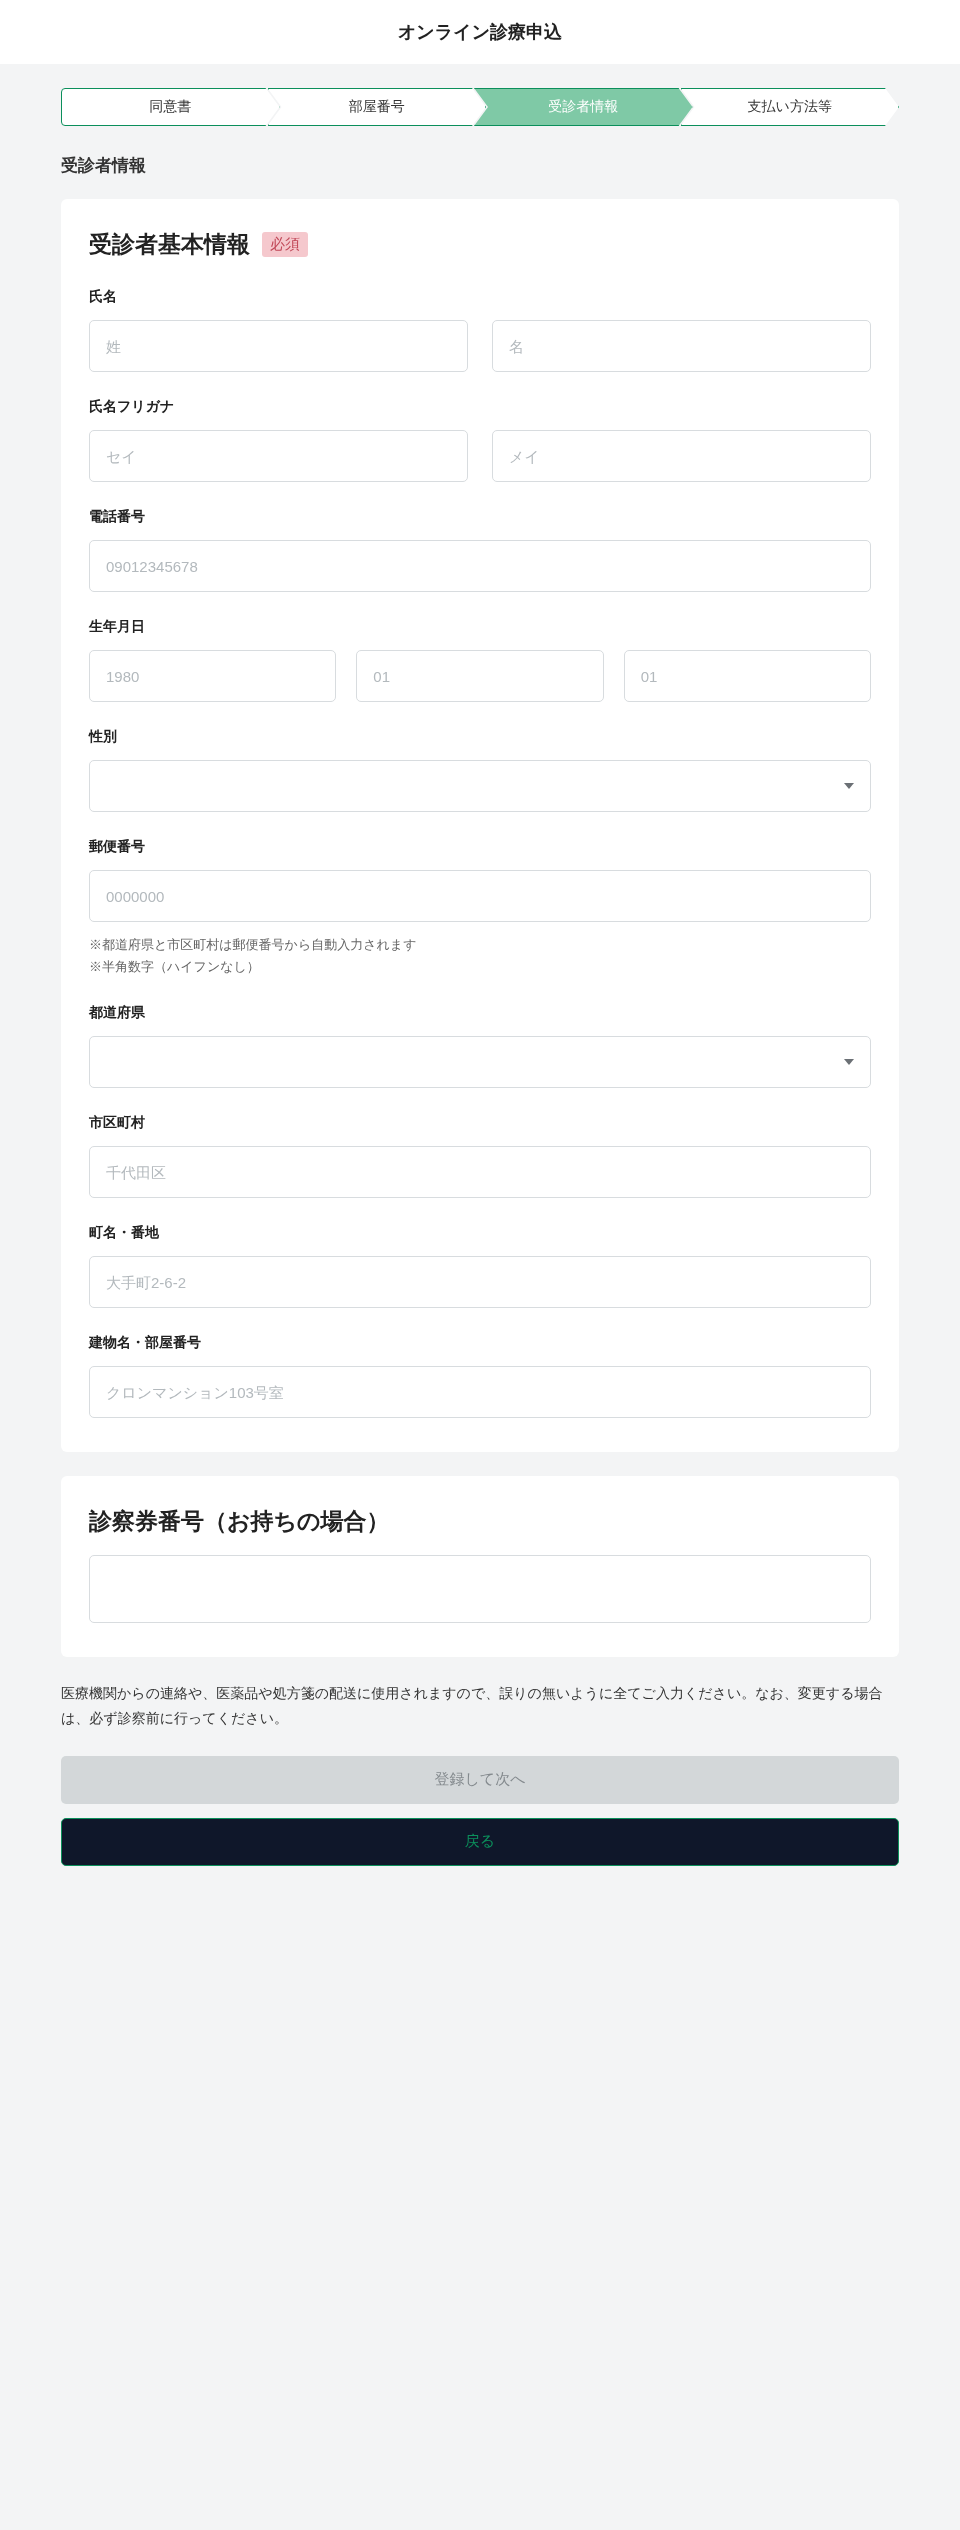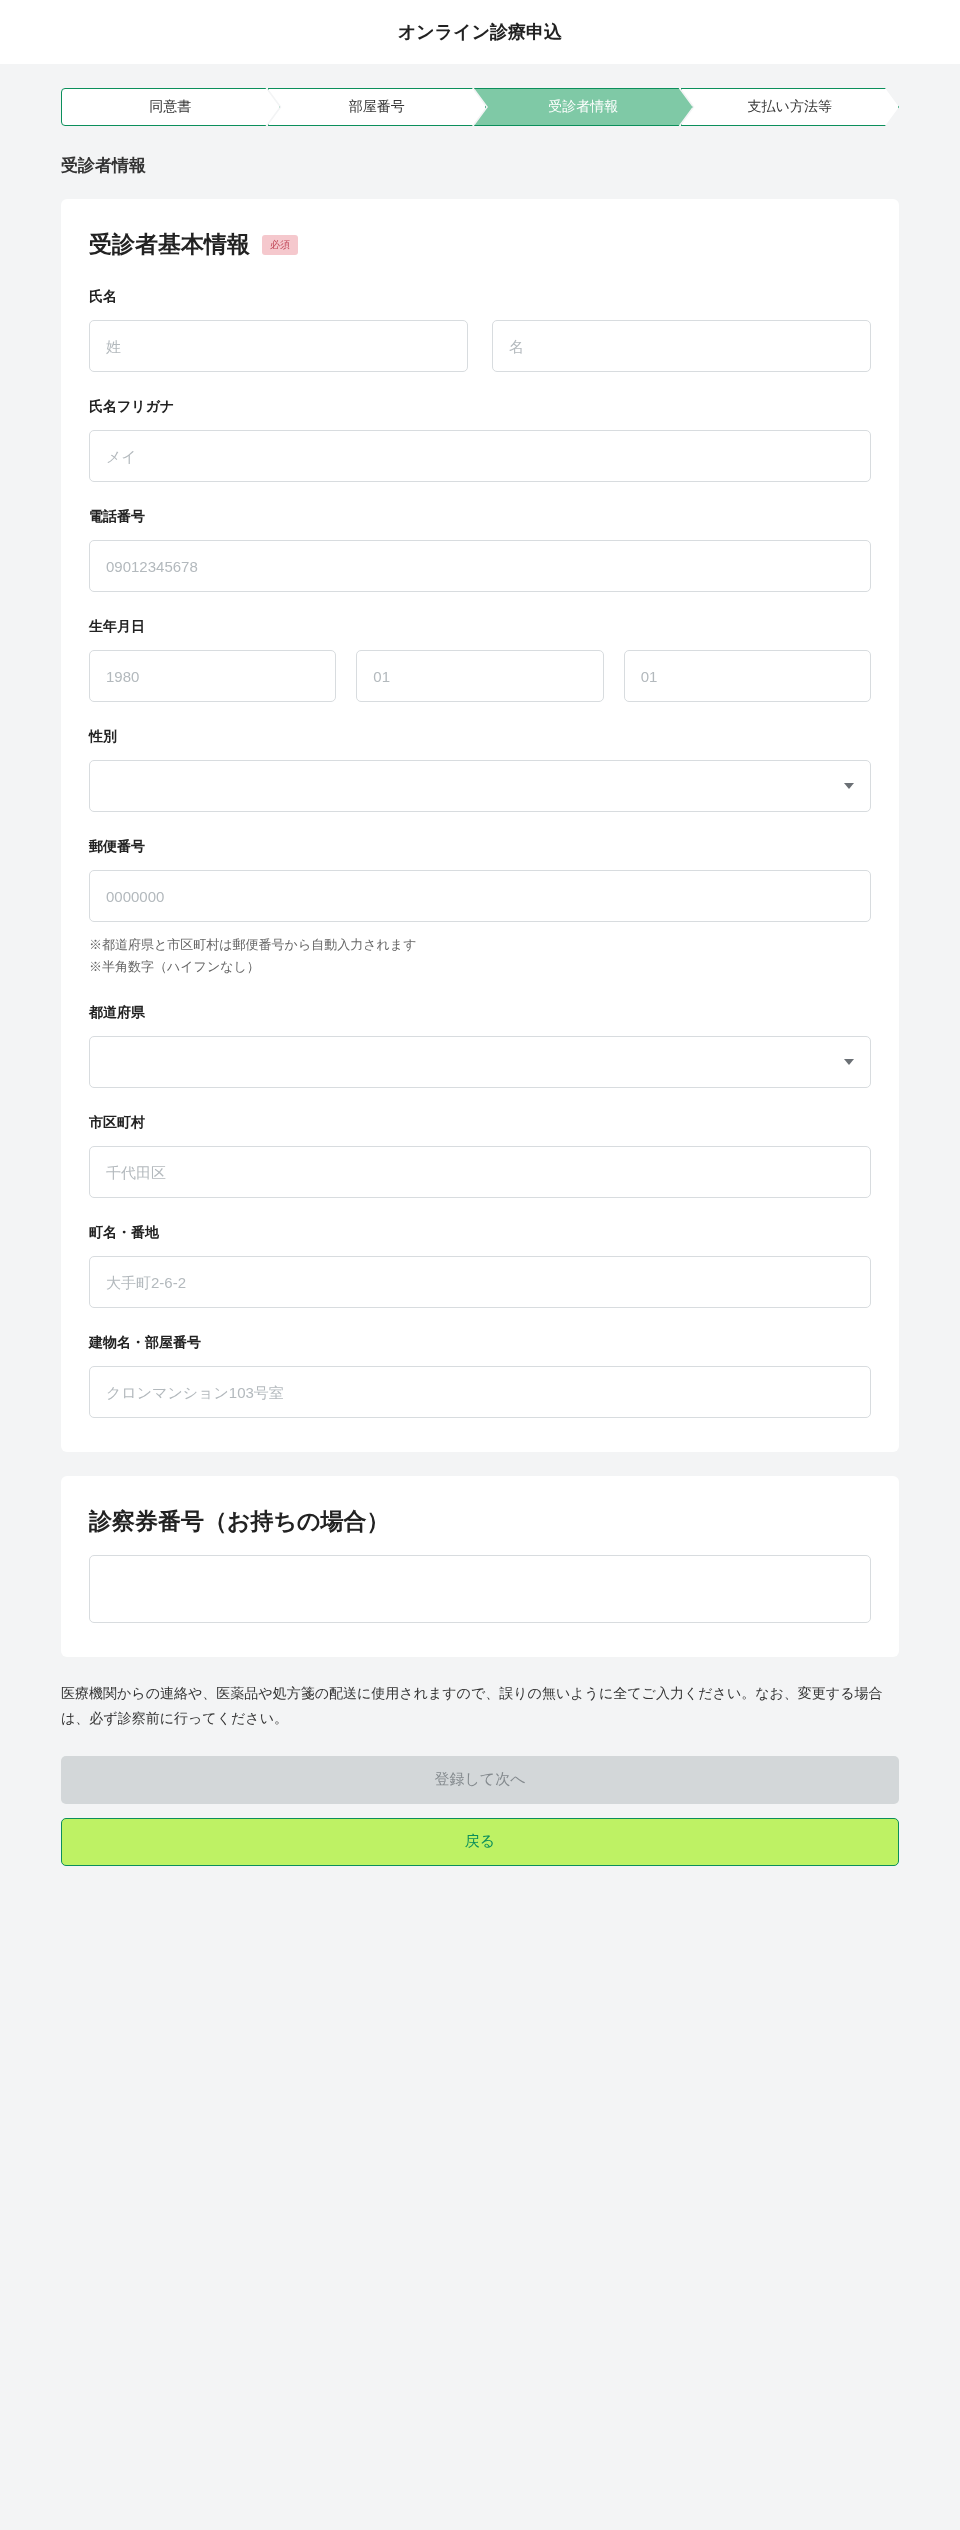--- a/index.html
+++ b/index.html
@@ -14,21 +14,21 @@
 .step:first-child { clip-path: polygon(0 0, calc(100% - 14px) 0, 100% 50%, calc(100% - 14px) 100%, 0 100%); border-radius: 4px 0 0 4px; }
 .step:not(:first-child):not(:last-child) { clip-path: polygon(0 0, calc(100% - 14px) 0, 100% 50%, calc(100% - 14px) 100%, 0 100%, 14px 50%); }
 .step:last-child { clip-path: polygon(0 0, calc(100% - 14px) 0, 100% 50%, calc(100% - 14px) 100%, 0 100%, 14px 50%); margin-right: 0; }
 .step.active { background: #7fc9a6; color: #fff; }
 
 .page-title { font-size: 17px; font-weight: 600; margin-bottom: 22px; color: #333; }
 
 .card { background: #fff; border-radius: 6px; padding: 30px 28px 34px; margin-bottom: 24px; }
 .section-header { display: flex; align-items: center; gap: 12px; margin-bottom: 28px; }
 .section-title { font-size: 23px; font-weight: 600; color: #222; }
-.badge-required { background: #f5c8cd; color: #c14858; font-size: 10px; padding: 3px 8px; border-radius: 3px; font-weight: 500; }
+.badge-required { background: #f5c8cd; color: #c14858; font-size: 15px; padding: 3px 8px; border-radius: 3px; font-weight: 500; }
 
 .field { margin-bottom: 26px; }
 .field:last-child { margin-bottom: 0; }
 .field-label { font-size: 14px; font-weight: 600; color: #222; margin-bottom: 14px; display: block; }
 .field-row { display: flex; gap: 24px; }
 .field-row > * { flex: 1; }
 .field-row-3 { display: flex; gap: 20px; }
 .field-row-3 > * { flex: 1; }
 
 input[type="text"], .select-box { width: 100%; height: 52px; border: 1px solid #d8dcdf; border-radius: 5px; padding: 0 16px; font-size: 15px; color: #333; background: #fff; }
@@ -37,21 +37,21 @@
 .select-arrow { width: 0; height: 0; border-left: 5px solid transparent; border-right: 5px solid transparent; border-top: 6px solid #6b7075; }
 
 .hint { font-size: 13px; color: #666; margin-top: 12px; line-height: 1.7; }
 
 .textarea-box { width: 100%; min-height: 68px; border: 1px solid #d8dcdf; border-radius: 5px; padding: 14px 16px; font-size: 15px; background: #fff; }
 
 .notice { font-size: 14px; color: #333; line-height: 1.8; margin: 20px 0 24px; }
 
 .btn { width: 100%; height: 48px; border-radius: 5px; font-size: 15px; font-weight: 500; cursor: pointer; display: flex; align-items: center; justify-content: center; margin-bottom: 14px; }
 .btn-primary-disabled { background: #d3d7d9; color: #848a8e; border: none; }
-.btn-secondary { background: #bef264; border: 1.5px solid #0b8f5b; color: #0b8f5b; }
+.btn-secondary { background: #0f172a; border: 1.5px solid #0b8f5b; color: #0b8f5b; }
 
 .footer-space { height: 30px; }
 </style>
 </head>
 <body>
 
 <div class="header">
   <div class="header-title">オンライン診療申込</div>
 </div>
 
@@ -84,20 +84,21 @@
       <label class="field-label">氏名</label>
       <div class="field-row">
         <input type="text" placeholder="姓" style="">
         <input type="text" placeholder="名" style="">
       </div>
     </div>
 
     <div class="field">
       <label class="field-label">氏名フリガナ</label>
       <div class="field-row">
+        <input type="text" placeholder="セイ" style="">
         <input type="text" placeholder="メイ" style="">
       </div>
     </div>
 
     <div class="field">
       <label class="field-label">電話番号</label>
       <input type="text" placeholder="09012345678" style="">
     </div>
 
     <div class="field">

